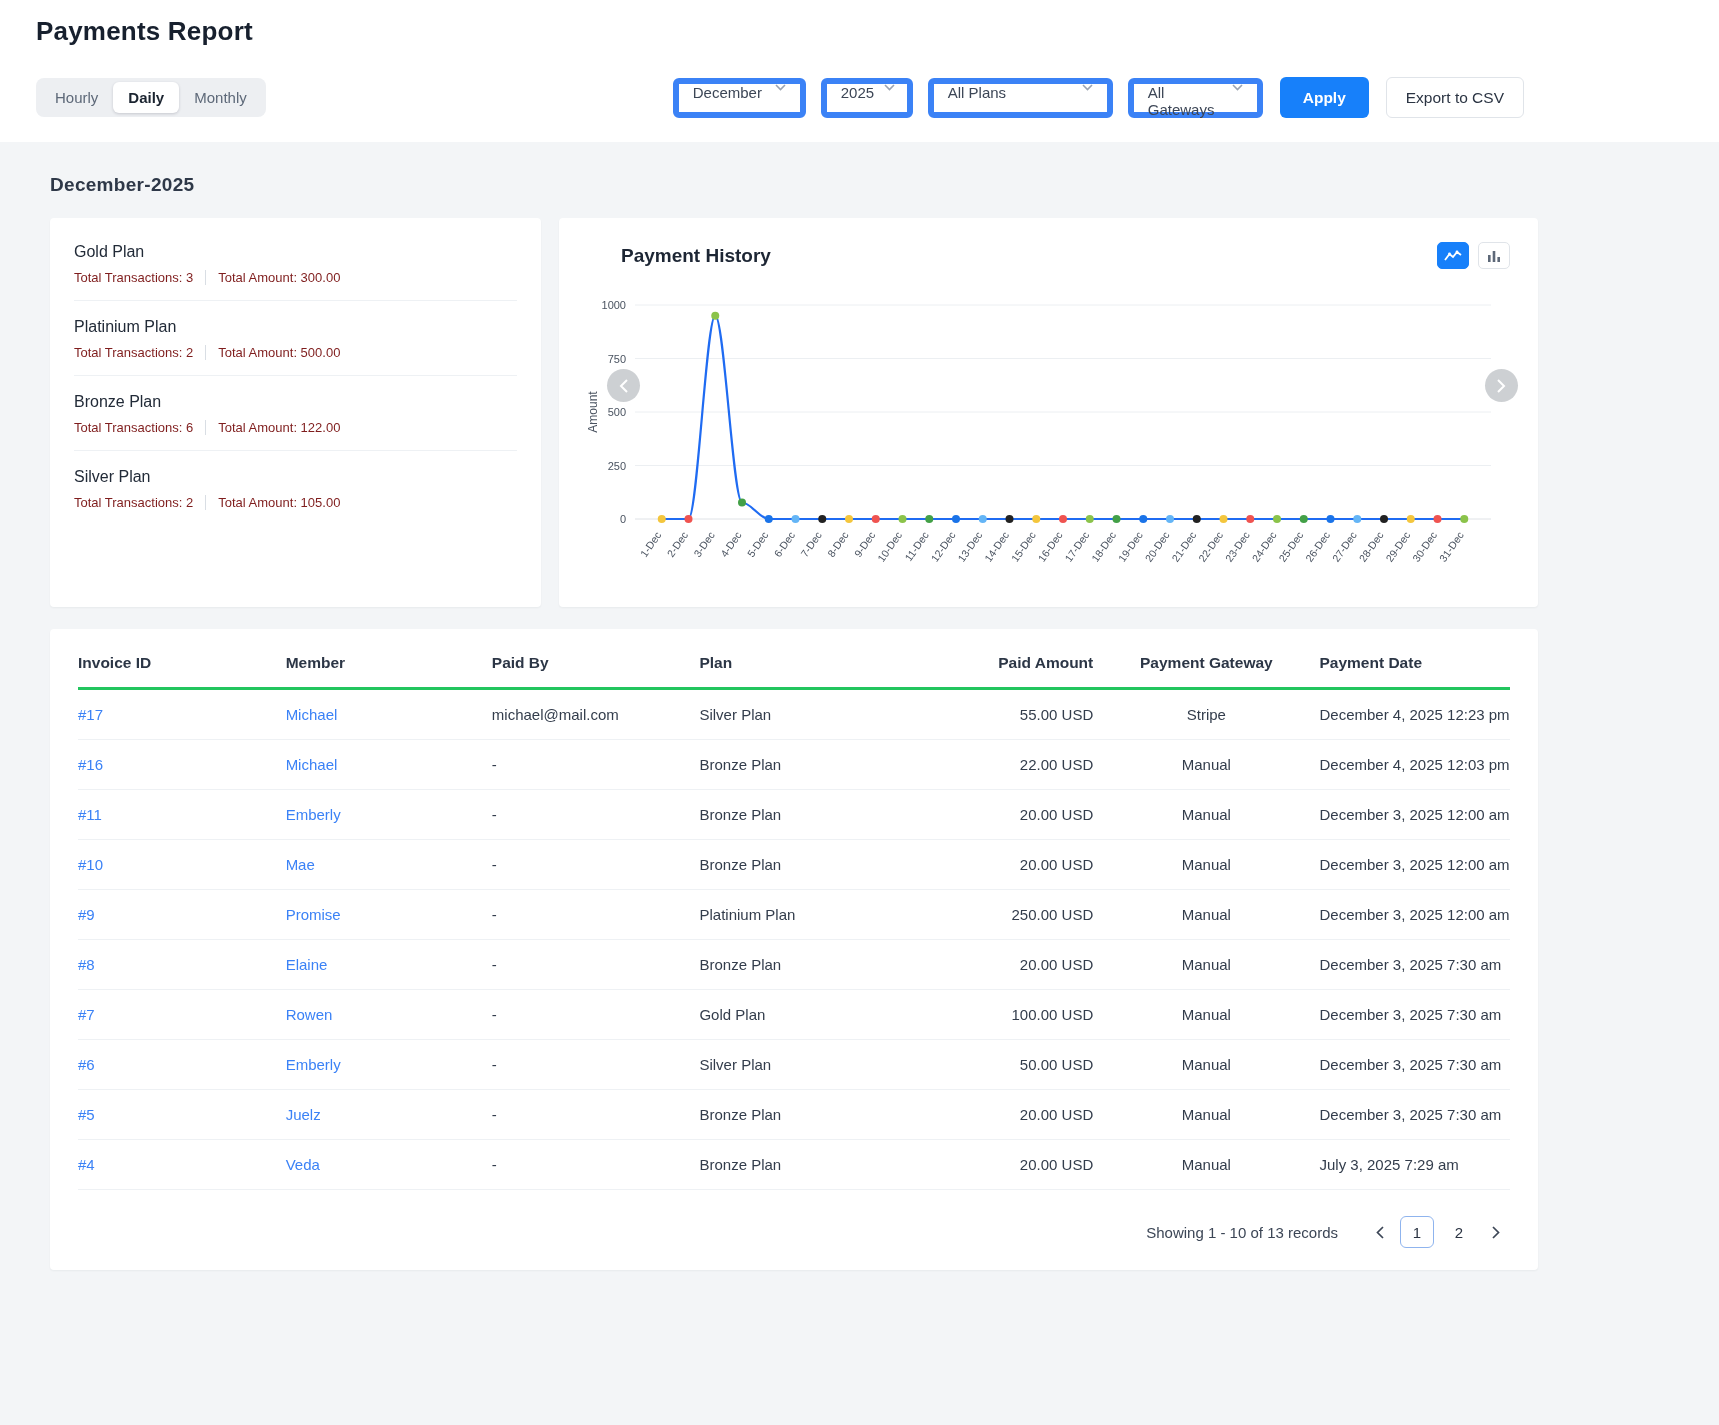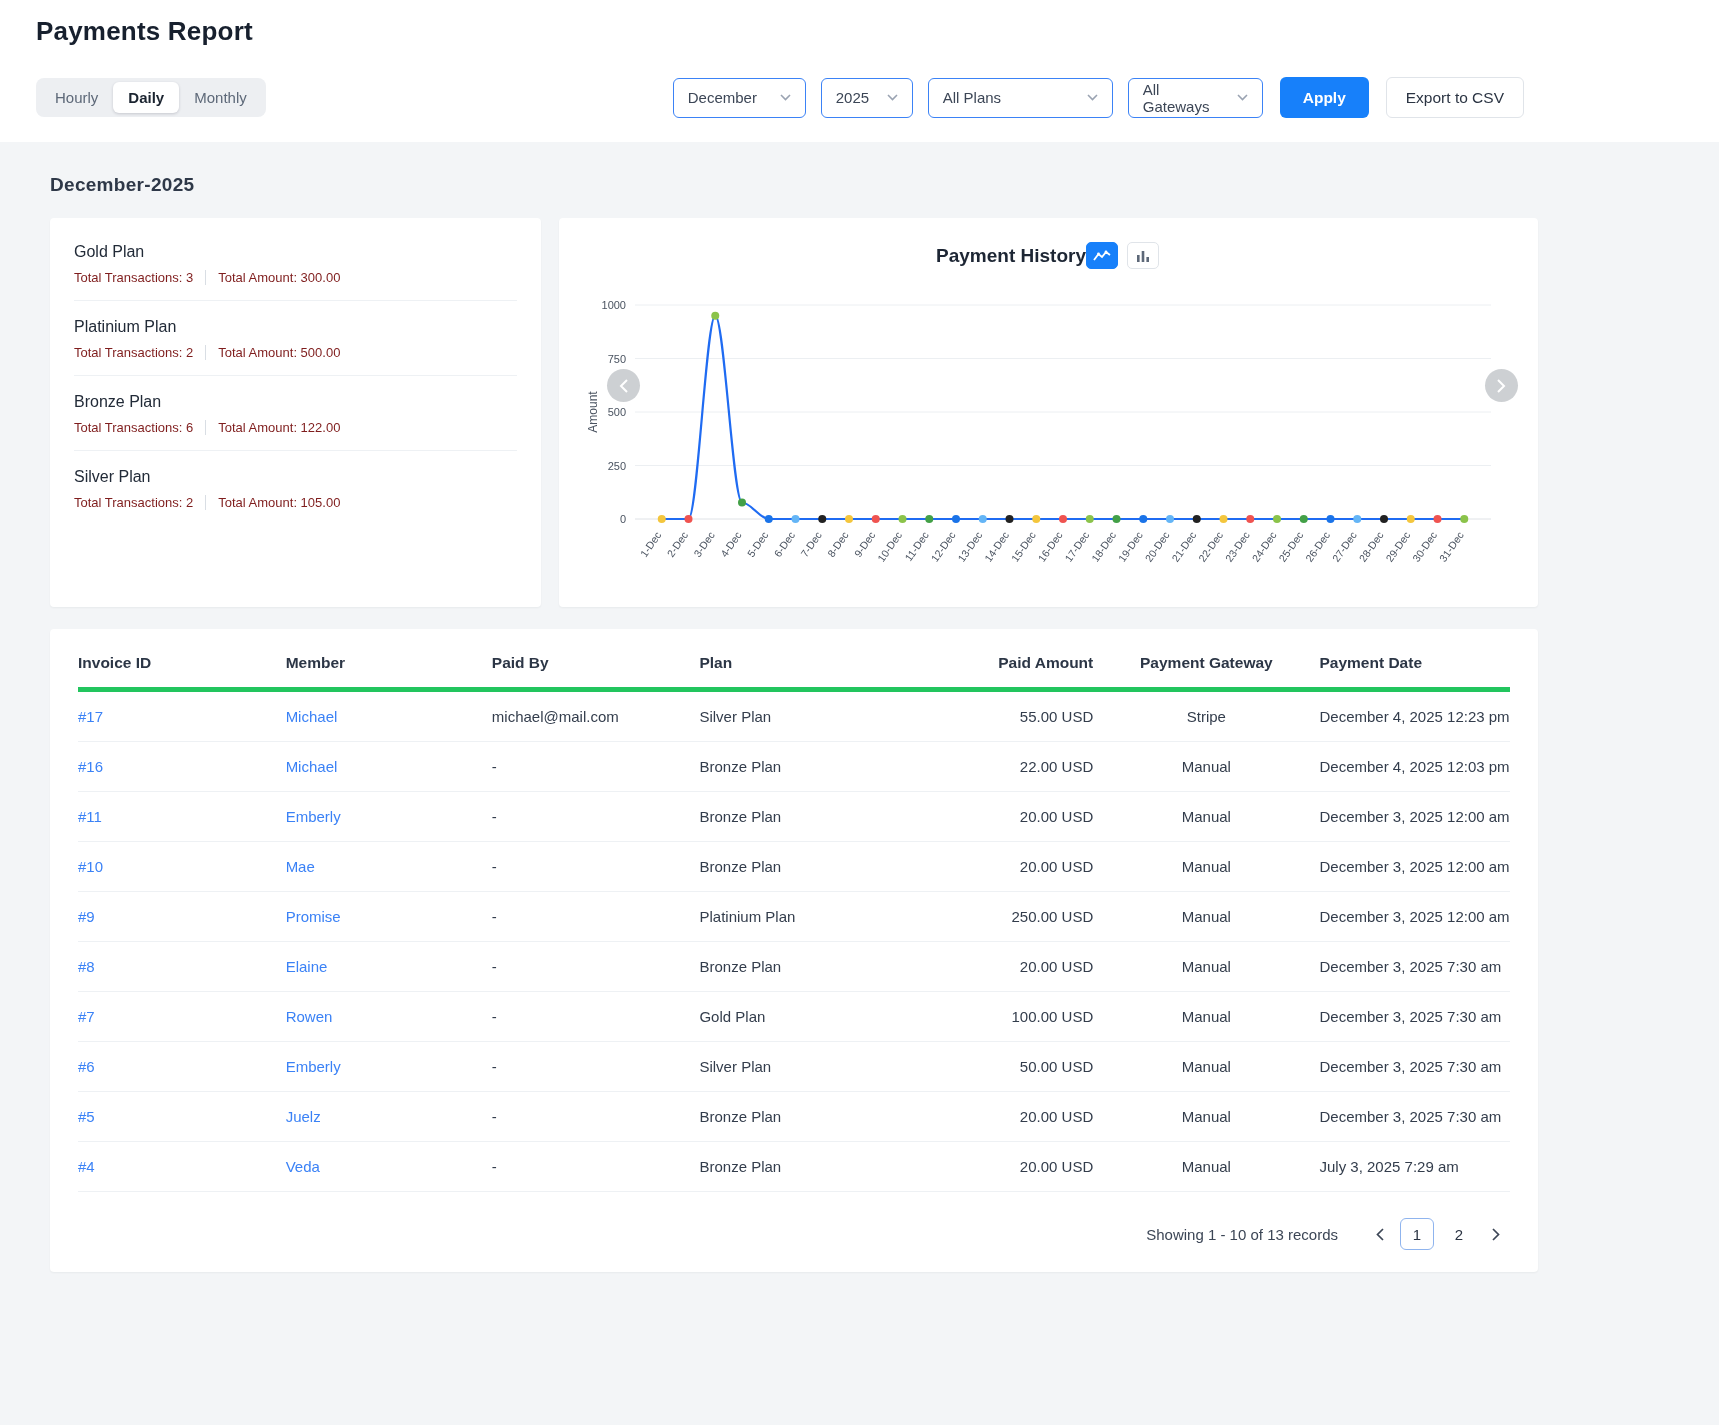--- a/index.html
+++ b/index.html
@@ -16,22 +16,22 @@
   .topbar { background:#ffffff; padding:16px 0 24px; }
   .page-title { margin:0; font-size:26px; font-weight:700; color:#17202e; letter-spacing:.2px; }
   .controls-row { display:flex; justify-content:space-between; align-items:center; margin-top:30px; }
 
   .segmented { background:#edeff2; border-radius:8px; padding:4px; display:flex; }
   .seg-item { border:none; background:transparent; font:inherit; font-size:15px; color:#5d6878;
     padding:7px 15px; border-radius:6px; cursor:pointer; }
   .seg-item.active { background:#fff; color:#1b2430; font-weight:700; box-shadow:0 1px 3px rgba(20,30,50,.18); }
 
   .filters { display:flex; align-items:center; gap:15px; }
-  .select { display:flex; align-items:center; justify-content:space-between; background:#fff;
-    border:1px solid #3b82f6; border-radius:6px; height:40px; padding:0 14px;
+  .select { display:flex; justify-content:space-between; background:#fff;
+    border:6px solid #3b82f6; border-radius:6px; height:40px; padding:0 14px;
     font-size:15px; color:#3c4656; cursor:pointer; }
   .w-month{width:133px}.w-year{width:92px}.w-plans{width:185px}.w-gateways{width:135px}
   .chev { margin-left:10px; flex:none; }
 
   .btn-apply { background:#1780fa; border:none; color:#fff; font:inherit; font-size:15.5px; font-weight:700;
     border-radius:6px; height:41px; padding:0 23px; cursor:pointer; margin-left:2px; }
   .btn-export { background:#fff; border:1px solid #e0e4e9; color:#2b3443; font:inherit; font-size:15.5px;
     font-weight:500; border-radius:6px; height:41px; padding:0 19px; cursor:pointer; margin-left:2px; }
 
   
@@ -42,38 +42,38 @@
   .card { background:#fff; border-radius:4px; box-shadow:0 1px 2px rgba(23,32,46,.05); }
 
   .plans-card { width:491px; height:389px; padding:8px 24px; flex:none; }
   .plan-item { padding:17px 0 15px; border-bottom:1px solid #eef1f4; }
   .plan-item.last { border-bottom:none; }
   .plan-name { font-size:16px; color:#222b38; margin-bottom:9px; }
   .plan-stats { display:flex; align-items:center; font-size:13px; color:#7f1d1d; }
   .vdiv { width:1px; height:15px; background:#d9dee4; margin:0 12px; }
 
   .chart-card { flex:1; height:389px; padding:24px 16px 10px 26px; position:relative; }
-  .chart-head { display:flex; justify-content:center; align-items:center; padding-right:12px; }
+  .chart-head { display:flex; justify-content:space-between; align-items:center; padding-right:12px;margin-left:36px; }
   .chart-head h3 { margin:0; font-size:19px; font-weight:600; color:#1d2634; }
   .chart-toggles { display:flex; gap:9px; }
   .icon-btn { width:32px; height:27px; border-radius:5px; border:1px solid #e0e4e9; background:#fff;
     display:flex; align-items:center; justify-content:center; cursor:pointer; padding:0; }
   .icon-btn.active { background:#1780fa; border-color:#1780fa; }
 
   .chart-wrap { position:relative; margin-top:22px; }
   #chart-svg { display:block; }
   .nav { position:absolute; width:33px; height:33px; border-radius:50%; border:none;
     background:rgba(172,176,182,.6); display:flex; align-items:center; justify-content:center; cursor:pointer; }
   .nav.prev { left:22px; top:78px; }
   .nav.next { right:4px; top:78px; }
 
   .table-card { margin-top:22px; padding:4px 28px 22px; }
   table { width:100%; border-collapse:collapse; }
   thead th { text-align:left; font-size:15.5px; font-weight:600; color:#2c3646;
-    padding:21px 0 15px; border-bottom:5px solid #22c55e; }
+    padding:21px 0 15px; border-bottom:3px solid #22c55e; }
   tbody td { font-size:15px; color:#333d4c; padding:16px 0; border-bottom:1px solid #eef1f4; }
   .ta-r { text-align:right; }
   .ta-c { text-align:center; }
   a.link { color:#3b82f6; text-decoration:none; cursor:pointer; }
 
   .pagination { display:flex; align-items:center; justify-content:flex-end; gap:8px; margin-top:26px; padding-right:2px; }
   .pg-summary { font-size:15px; color:#3c4656; margin-right:22px; }
   .pg-nav { background:none; border:none; cursor:pointer; padding:6px 8px; display:flex; align-items:center; }
   #pages { display:flex; gap:8px; }
   .page-btn { font:inherit; font-size:15px; color:#2b3443; background:#fff; border:1px solid transparent;

